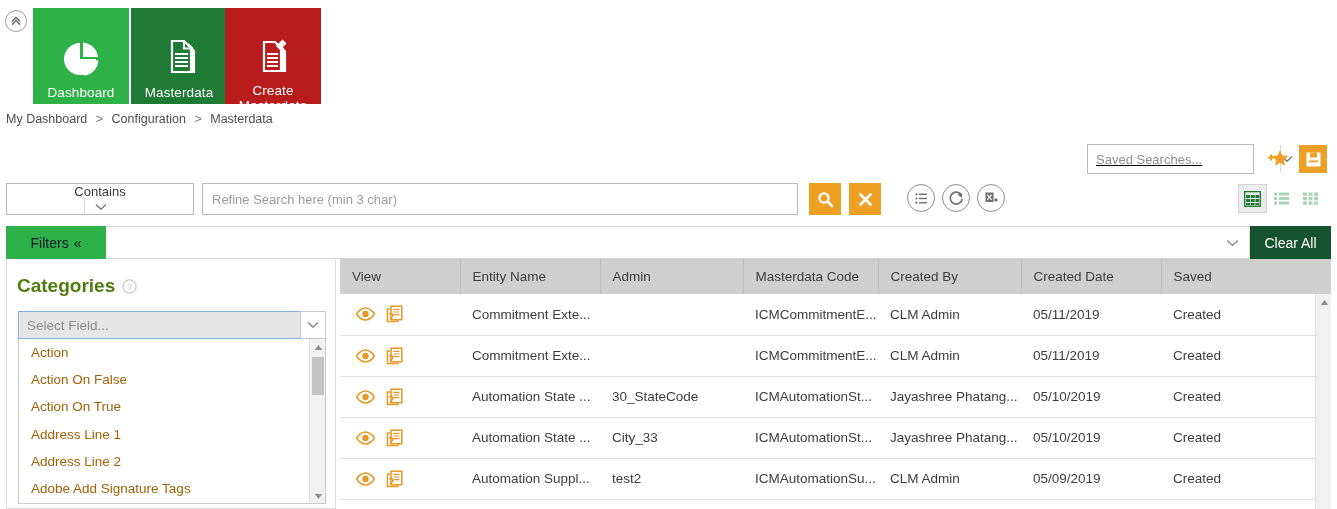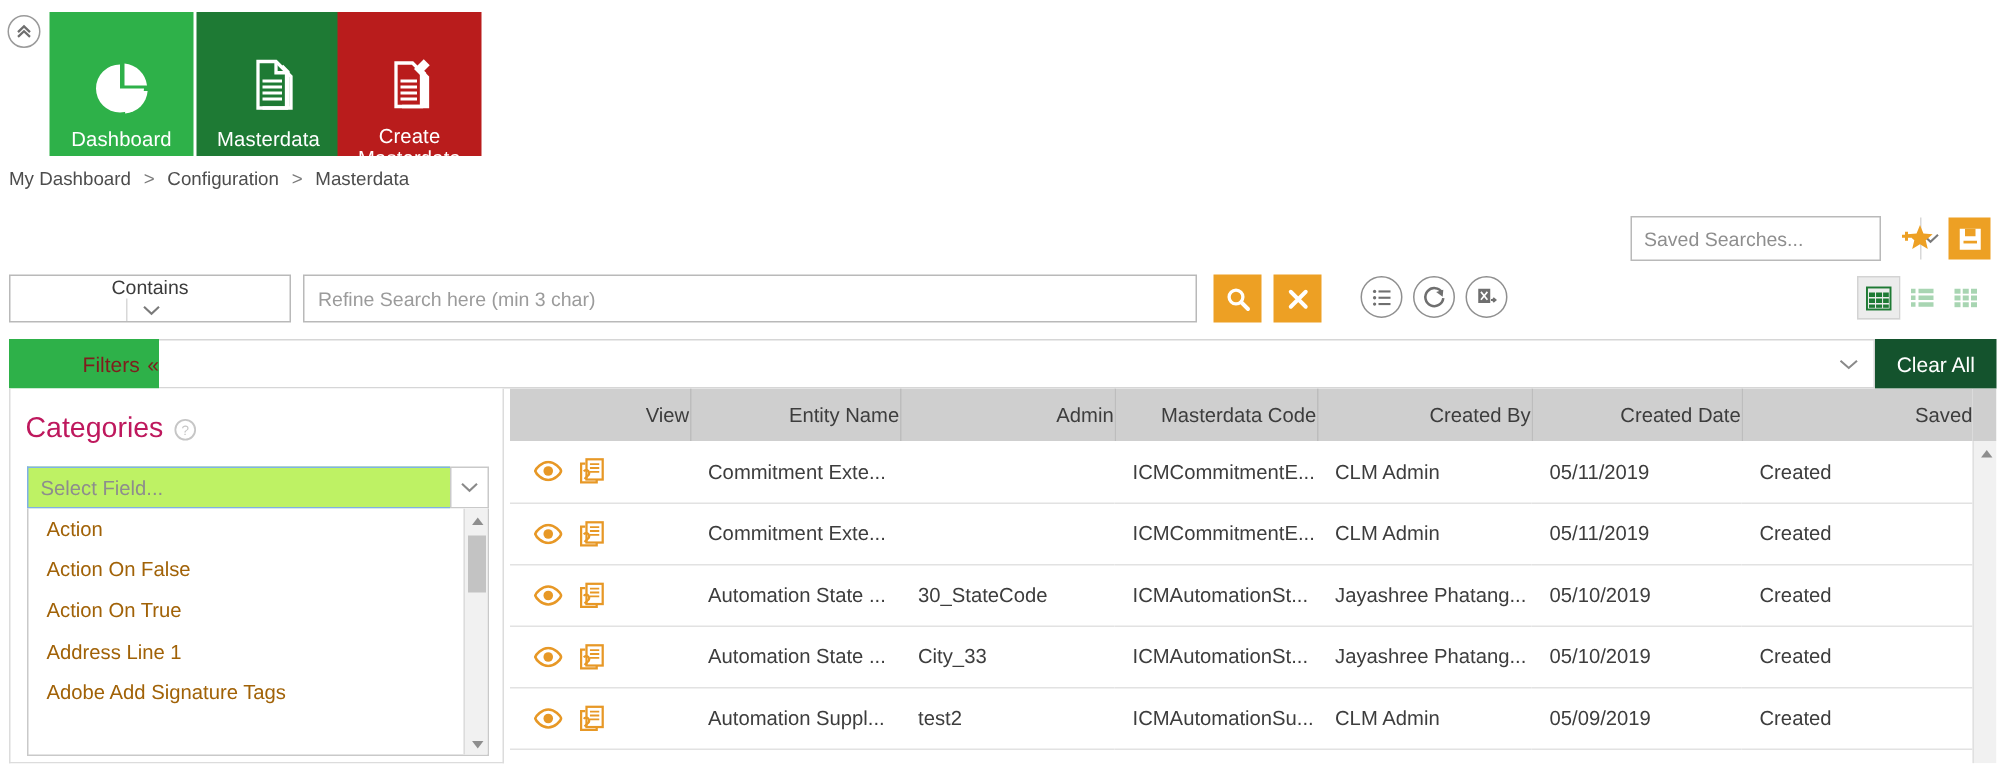--- a/index.html
+++ b/index.html
@@ -38,21 +38,21 @@
 
   
   .breadcrumb {
     position: absolute; left: 6px; top: 112px;
     font-size: 12.5px; color: #4d4d4d; white-space: nowrap;
   }
   .breadcrumb .crumb { color: #4d4d4d; cursor: pointer; }
   .breadcrumb .sep { color: #7a7a7a; margin: 0 5px; }
 
   
-  .saved-row { position: absolute; right: 10px; top: 144px; display: flex; align-items: center; }
+  .saved-row { position: absolute; right: 10px; top: 144px; display: flex; align-items: center; text-decoration: underline; }
   .saved-wrap {
     display: flex; align-items: center; width: 167px; height: 30px;
     border: 1px solid #b9b9b9; background: #fff;
   }
   .saved-input {
     flex: 1; height: 100%; border: none; outline: none; padding: 0 8px;
     font-size: 13px; color: #555; font-family: "Liberation Sans", sans-serif;
     background: transparent;
   }
   .saved-input::placeholder { color: #8e8e8e; }
@@ -107,21 +107,21 @@
   .vt {
     width: 29px; height: 29px; display: flex; align-items: center; justify-content: center;
     cursor: pointer; background: #fff;
   }
   .vt.active { background: #ececec; border: 1px solid #d3d3d3; }
 
   
   .filters-bar { position: absolute; left: 6px; top: 226px; width: 1325px; height: 33px; }
   .filters-tab {
     position: absolute; left: 0; top: 0; width: 100px; height: 33px; background: #2eb149;
-    color: #7f1d1d; font-size: 14px; display: flex; align-items: center; justify-content: flex-end;
+    color: #0f172a; font-size: 14px; display: flex; align-items: center; justify-content: center;
     gap: 5px; cursor: pointer;
   }
   .filters-strip {
     position: absolute; left: 100px; top: 0; right: 81px; height: 33px;
     border: 1px solid #d6d6d6; border-left: none; background: #fff;
     display: flex; align-items: center; justify-content: flex-end; padding-right: 10px;
     cursor: pointer;
   }
   .clear-all {
     position: absolute; right: 0; top: 0; width: 81px; height: 33px; background: #14532d;
@@ -130,27 +130,27 @@
   }
 
   
   .left-panel {
     position: absolute; left: 6px; top: 259px; width: 330px; height: 250px;
     border: 1px solid #dcdcdc; border-top: none; background: #fff;
   }
   .cat-head {
     display: flex; align-items: center; gap: 7px; padding: 16px 0 0 10px;
   }
-  .cat-title { font-size: 19px; color: #be185d; font-weight: 400; }
+  .cat-title { font-size: 19px; color: #4d7c0f; font-weight: 700; }
   .help-ico { display: flex; align-items: center; }
 
   .field-wrap { position: absolute; left: 11px; top: 52px; width: 308px; height: 28px; display: flex; }
   .field-input {
     flex: 1; height: 28px; border: 1px solid #7fb0e8; border-right: none; outline: none;
-    padding: 0 8px; font-size: 13.5px; color: #555; background: #bef264;
+    padding: 0 8px; font-size: 13.5px; color: #555; background: #e5e5e5;
     font-family: "Liberation Sans", sans-serif;
   }
   .field-input::placeholder { color: #8d8d8d; }
   .field-caret {
     width: 26px; height: 28px; border: 1px solid #c9c9c9; background: #fff;
     display: flex; align-items: center; justify-content: center; cursor: pointer;
   }
 
   .dropdown {
     position: absolute; left: 11px; top: 80px; width: 308px; height: 165px;
@@ -174,21 +174,21 @@
   .dd-thumb {
     position: absolute; left: 2px; top: 18px; width: 12px; height: 38px; background: #c3c3c3;
     cursor: pointer;
   }
 
   
   .table-area { position: absolute; left: 340px; top: 259px; width: 991px; height: 250px; overflow: hidden; }
   table.grid { border-collapse: collapse; width: 975px; table-layout: fixed; }
   table.grid th {
     background: #cfcfcf; color: #3d3d3d; font-size: 13.5px; font-weight: 400;
-    text-align: right; height: 35px; padding: 0 0 0 12px;
+    text-align: left; height: 35px; padding: 0 0 0 12px;
     border-right: 1px solid #bdbdbd; white-space: nowrap;
   }
   table.grid th:last-child { border-right: none; }
   table.grid td {
     height: 41px; font-size: 13.5px; color: #3d3d3d; padding: 0 0 0 12px;
     border-bottom: 1px solid #e2e2e2; white-space: nowrap; overflow: hidden;
     background: #fff;
   }
   .icon-cell { padding-left: 16px !important; }
   .icon-cell .ics { display: flex; align-items: center; gap: 11px; }
@@ -418,20 +418,21 @@
           </svg>
       </span>
     </div>
 
     <div class="dropdown">
       <div class="dd-list">
         <div class="dd-item">Action</div>
         <div class="dd-item">Action On False</div>
         <div class="dd-item">Action On True</div>
         <div class="dd-item">Address Line 1</div>
+        <div class="dd-item">Address Line 2</div>
         <div class="dd-item">Adobe Add Signature Tags</div>
       </div>
       <div class="dd-scroll">
         <span class="dd-arrow up">
           <svg width="9" height="7" viewBox="0 0 9 7">
               <path d="M4.5 1 L8.3 6 L0.7 6 Z" fill="#8e8e8e"></path>
             </svg>
         </span>
         <span class="dd-thumb"></span>
         <span class="dd-arrow down">

